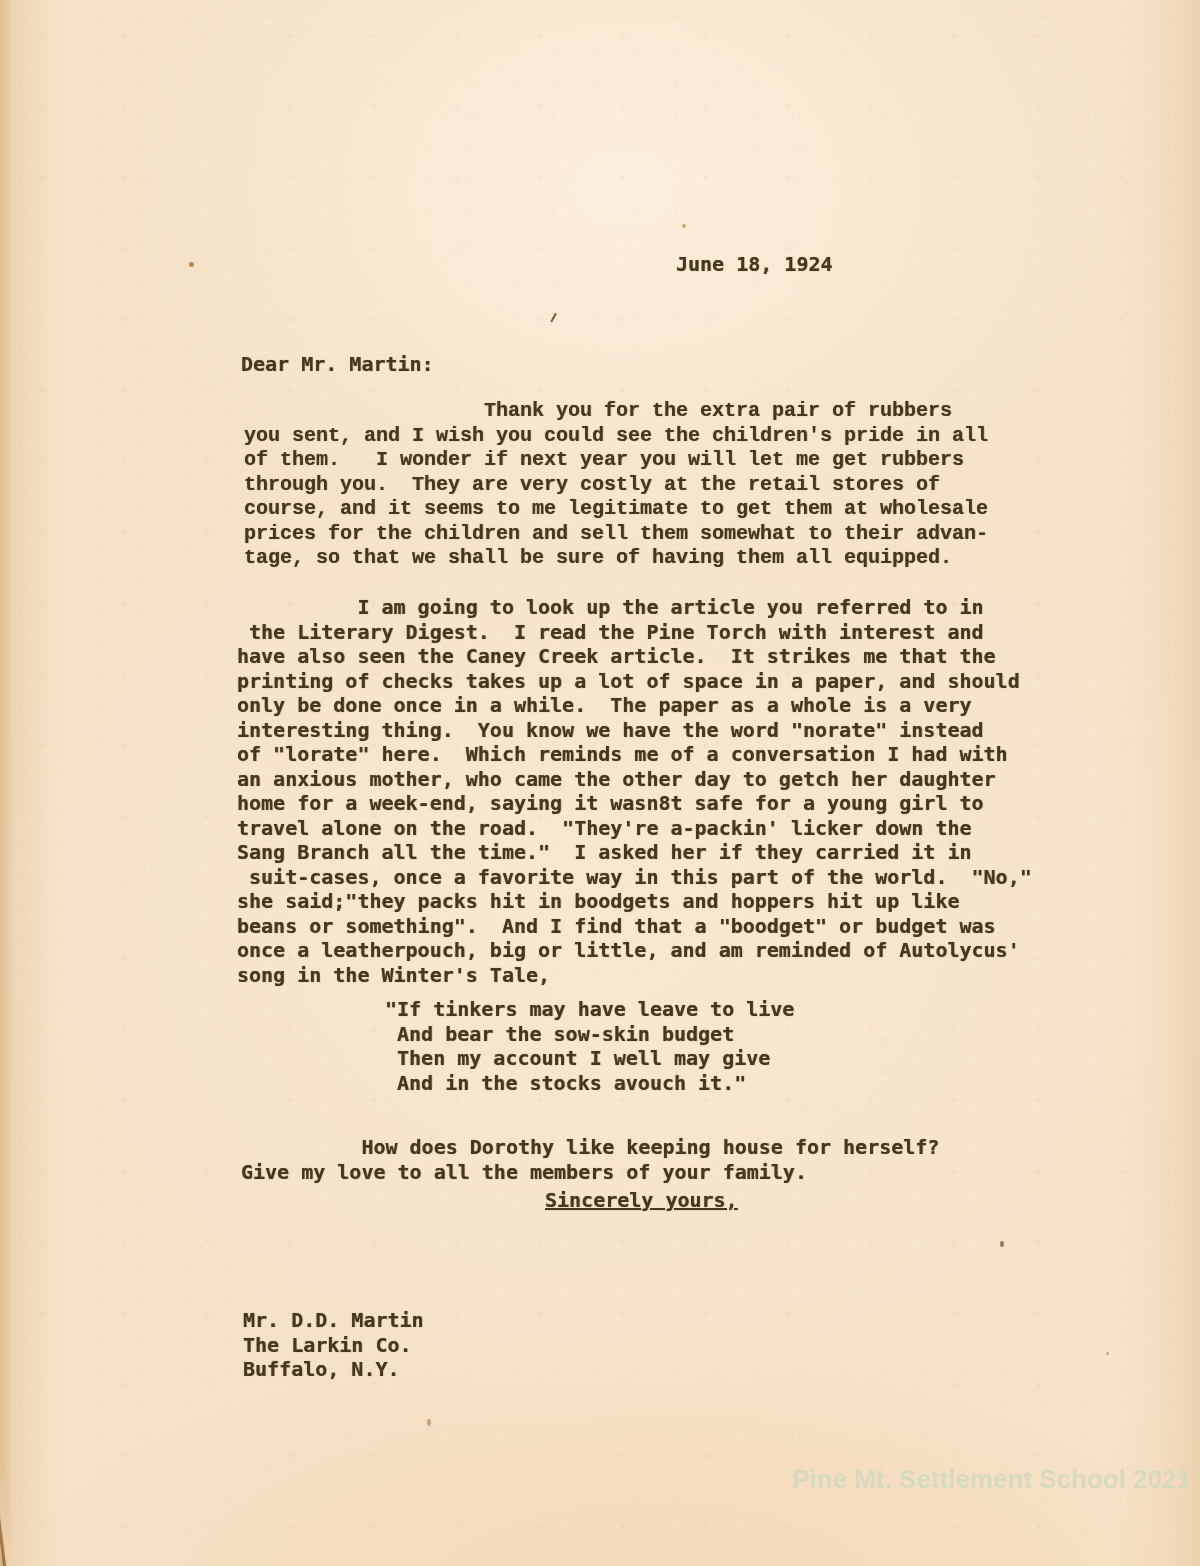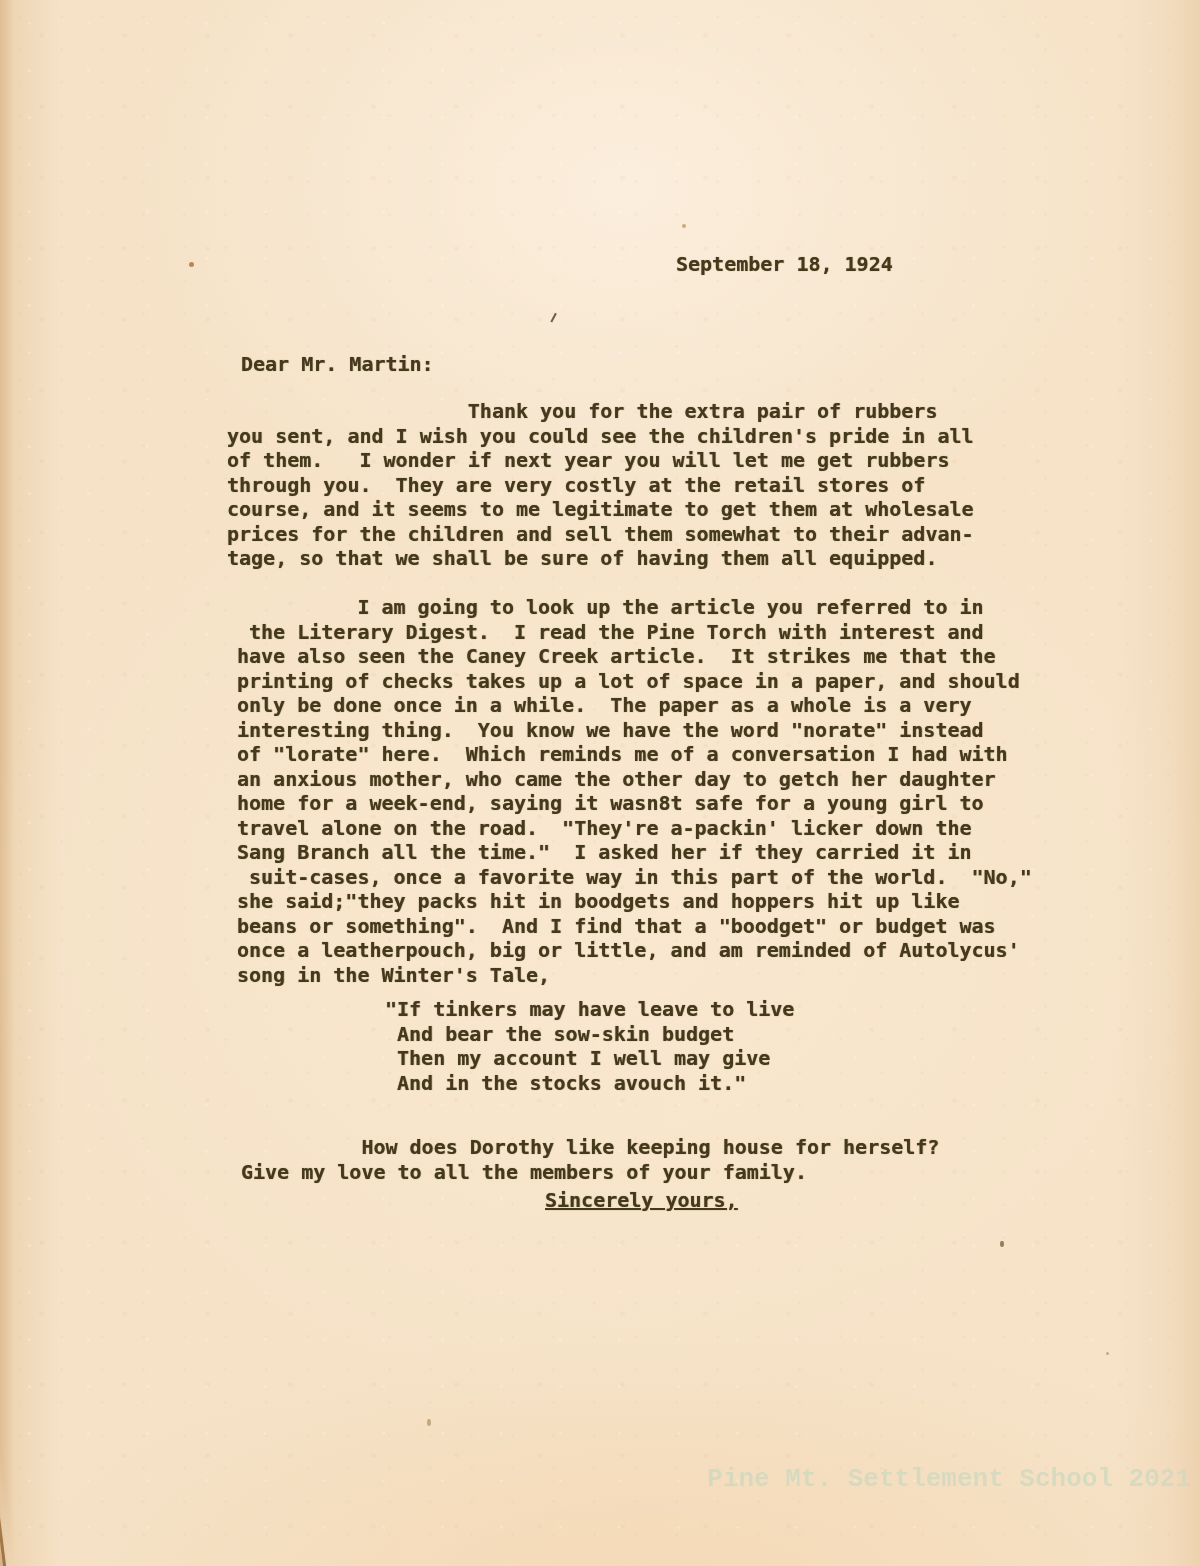--- a/index.html
+++ b/index.html
@@ -36,50 +36,50 @@
     color:var(--ink,#44391a);
     font-weight:bold;
     font-size:20px;
     line-height:24.5px;
     white-space:pre;
     letter-spacing:0;
     text-shadow:0 0 1px rgba(68,57,26,0.55), 0.6px 0.4px 0 rgba(68,57,26,0.22);
   }
   .date{left:676px;top:252px;}
   .salutation{left:241px;top:352px;}
-  .p1{left:227px;top:399px;}
+  .p1{left:244px;top:399px;font-family:Liberation Mono, monospace;}
   .p2{left:237px;top:595px;}
   .poem{left:385px;top:997px;}
   .p3{left:241px;top:1115px;margin-top:20px;}
   .signoff{left:545px;top:1188px;text-decoration:underline;}
   .address{left:243px;top:1308px;}
   .watermark{
     position:absolute;right:9px;top:1464px;
-    font-family:Liberation Mono, monospace;
+    font-family:Liberation Sans, sans-serif;
     font-size:26px;font-weight:bold;
     color:var(--wm,rgba(205,214,184,0.78));
     text-shadow:0 0 1px rgba(255,255,255,0.25);
     white-space:pre;
   }
   .speck{position:absolute;border-radius:50%;}
   .sp1{left:189px;top:262px;width:5px;height:5px;background:rgba(176,108,44,0.8);}
   .sp2{left:546px;top:311px;width:7px;height:10px;border-radius:0;background:rgba(0,0,0,0);
        border-right:2px solid rgba(74,60,26,0.8);transform:rotate(28deg);}
   .sp3{left:682px;top:224px;width:4px;height:4px;background:rgba(186,138,80,0.7);}
   .sp4{left:1000px;top:1241px;width:4px;height:6px;background:rgba(96,72,34,0.65);border-radius:40%;}
   .sp5{left:1106px;top:1352px;width:3px;height:3px;background:rgba(150,110,60,0.5);}
   .sp6{left:427px;top:1419px;width:4px;height:7px;background:rgba(140,100,50,0.45);border-radius:40%;}
 </style>
 </head>
 <body style="background: rgb(246, 227, 200);">
 
 <div class="page">
   <div class="under-edge"></div>
 
-  <div class="txt date">September 18, 1924</div>
+  <div class="txt date">June 18, 1924</div>
   <div class="txt salutation">Dear Mr. Martin:</div>
   <div class="txt p1">                    Thank you for the extra pair of rubbers
 you sent, and I wish you could see the children's pride in all
 of them.   I wonder if next year you will let me get rubbers
 through you.  They are very costly at the retail stores of
 course, and it seems to me legitimate to get them at wholesale
 prices for the children and sell them somewhat to their advan-
 tage, so that we shall be sure of having them all equipped.</div>
   <div class="txt p2">          I am going to look up the article you referred to in
  the Literary Digest.  I read the Pine Torch with interest and
@@ -97,20 +97,23 @@
 beans or something".  And I find that a "boodget" or budget was
 once a leatherpouch, big or little, and am reminded of Autolycus'
 song in the Winter's Tale,</div>
   <div class="txt poem">"If tinkers may have leave to live
  And bear the sow-skin budget
  Then my account I well may give
  And in the stocks avouch it."</div>
   <div class="txt p3">          How does Dorothy like keeping house for herself?
 Give my love to all the members of your family.</div>
   <div class="txt signoff">Sincerely yours,</div>
+  <div class="txt address">Mr. D.D. Martin
+The Larkin Co.
+Buffalo, N.Y.</div>
 
   <div class="watermark">Pine Mt. Settlement School 2021</div>
 
   <div class="speck sp1"></div>
   <div class="speck sp2"></div>
   <div class="speck sp3"></div>
   <div class="speck sp4"></div>
   <div class="speck sp5"></div>
   <div class="speck sp6"></div>
 </div>

